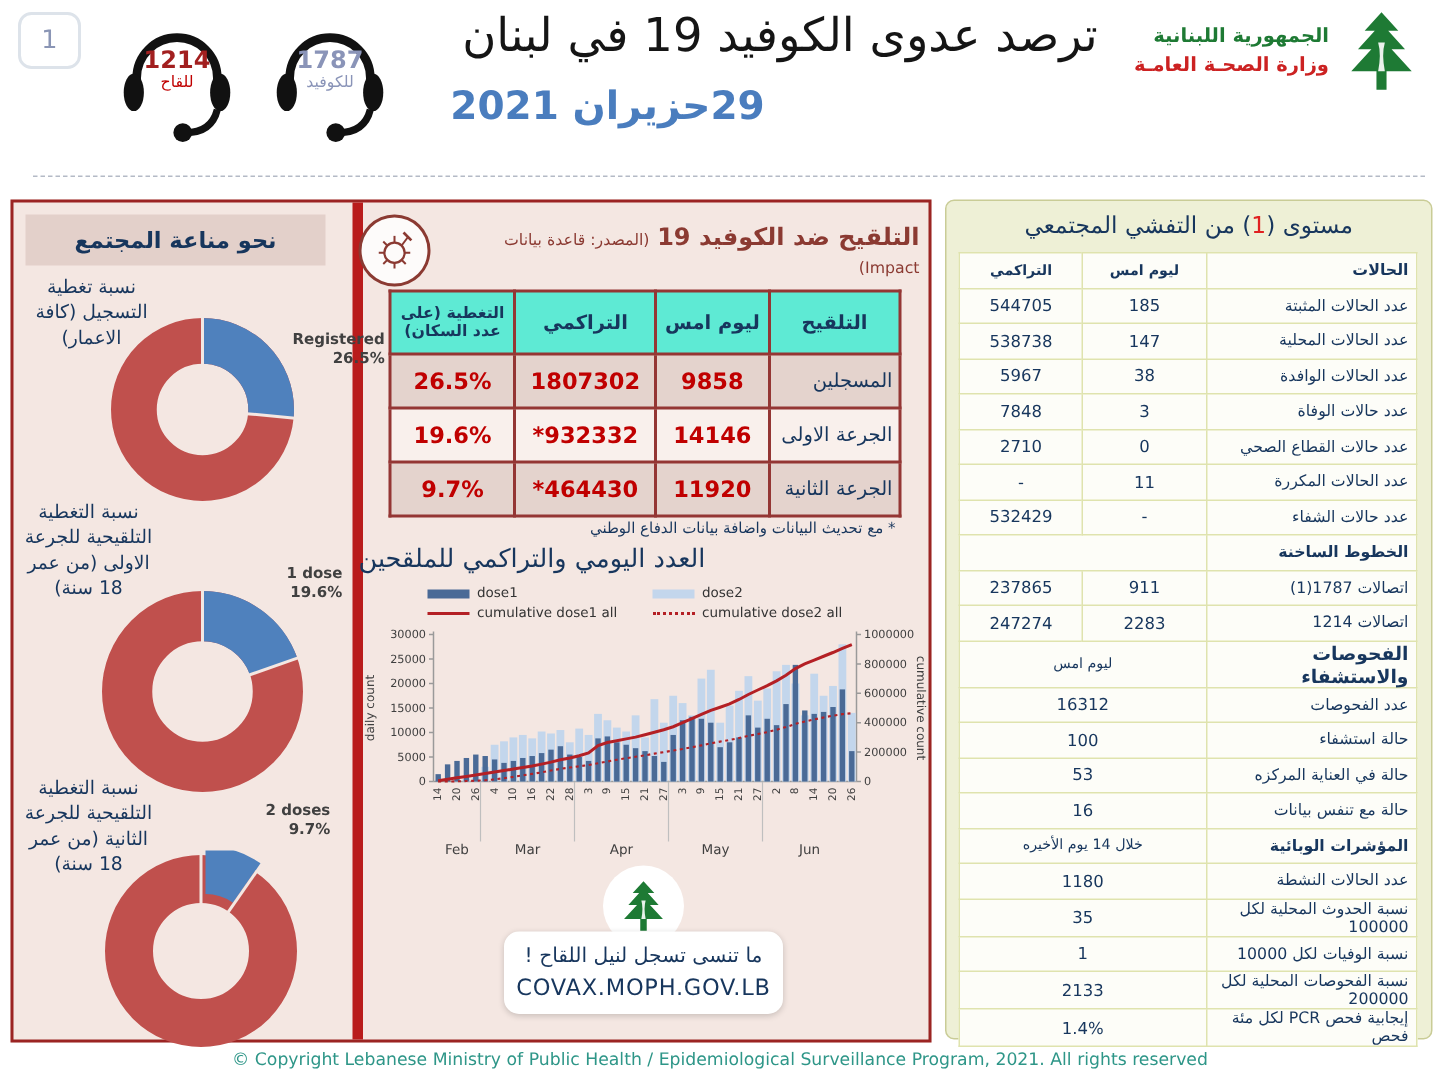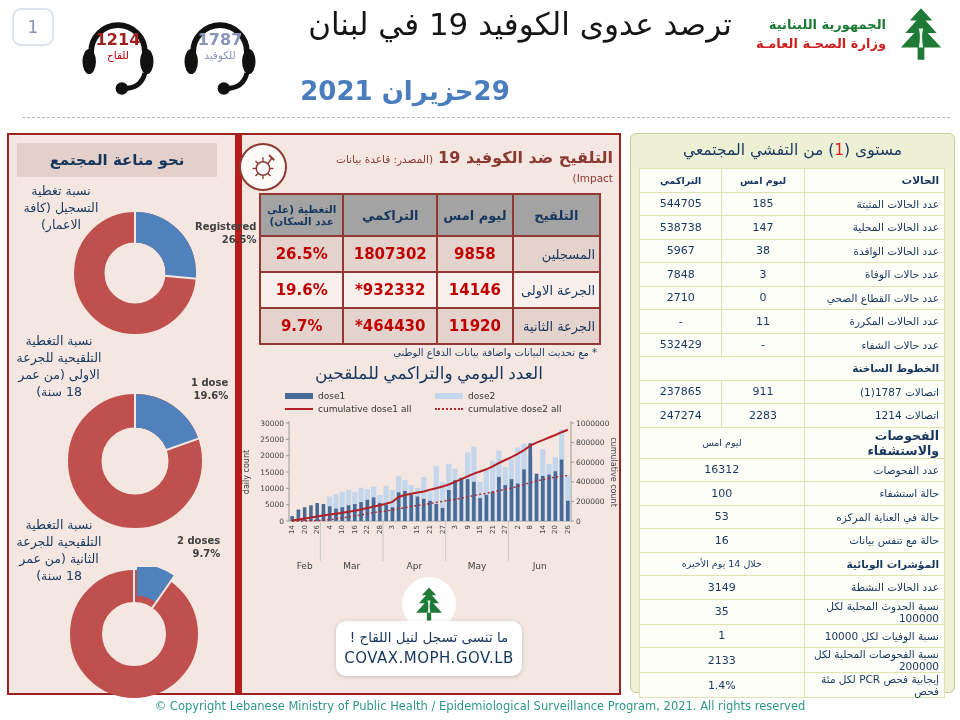--- a/index.html
+++ b/index.html
@@ -13,21 +13,21 @@
   .headset{width:96px;height:96px;}
   .headset .num{position:absolute;top:26px;left:0;width:100%;text-align:center;font-weight:bold;font-size:16px;}
   .headset .cap{position:absolute;top:45px;left:0;width:100%;text-align:center;font-size:10.5px;}
   #headset-vaccine{left:70px;top:4px;}
   #headset-vaccine .num{color:#a21f1f;}
   #headset-vaccine .cap{color:#c00000;}
   #headset-covid{left:172px;top:4px;}
   #headset-covid .num{color:#8a94b8;}
   #headset-covid .cap{color:#8a94b8;}
   #main-title{left:280px;top:6px;width:480px;text-align:center;font-size:31px;color:#151515;direction:rtl;}
-  #report-date{left:260px;top:56px;width:290px;text-align:center;font-size:26px;font-weight:bold;color:#4a7dbe;direction:rtl;margin-top:20px;}
+  #report-date{left:260px;top:56px;width:290px;text-align:center;font-size:26px;font-weight:bold;color:#4a7dbe;direction:rtl;}
   #moph-logo{right:10px;top:6px;display:flex;align-items:center;gap:6px;}
   #moph-logo .txt{text-align:right;direction:rtl;line-height:1.5;}
   #moph-logo .l1{color:#1e7a34;font-weight:bold;font-size:13px;}
   #moph-logo .l2{color:#cc2222;font-weight:bold;font-size:13px;}
   #dash-sep{left:22px;right:10px;top:117px;border-top:1.5px dashed #b4bac6;}
 
   
   #pink-panel{left:7px;top:133px;width:610px;height:558px;background:#f4e7e2;border:2px solid #9b2423;}
   #immunity-col{position:absolute;left:0;top:0;width:226px;height:100%;border-right:7px solid #b91c1c;}
   #immunity-title{position:absolute;left:8px;top:8px;width:200px;height:34px;background:#e3d0ca;
@@ -39,30 +39,30 @@
   
   #mid-col{position:absolute;left:230px;top:0;width:380px;height:100%;}
   #vacc-head{position:absolute;right:6px;top:8px;display:flex;flex-direction:row-reverse;align-items:center;gap:8px;direction:rtl;}
   #vacc-icon{width:44px;height:44px;border-radius:50%;background:#fdfbfa;border:2px solid #8b3a32;
              display:flex;align-items:center;justify-content:center;}
   #vacc-title-wrap{text-align:right;direction:rtl;color:#8b3a32;}
   #vacc-title{font-size:16px;font-weight:bold;}
   #vacc-source{font-size:10.5px;}
   #vacc-table{position:absolute;right:18px;top:58px;width:342px;border-collapse:collapse;direction:rtl;}
   #vacc-table td,#vacc-table th{border:2px solid #943634;padding:2px 4px;}
-  #vacc-table th{color:#17365d;font-size:13px;background:#a3a3a3;font-weight:bold;}
+  #vacc-table th{color:#17365d;font-size:13px;background:#5eead4;font-weight:bold;}
   #vacc-table th.small{font-size:10.5px;line-height:1.15;}
   #vacc-table td.lbl{color:#17365d;font-size:13px;text-align:right;background:inherit;}
   #vacc-table td.num{color:#c00000;font-weight:bold;font-size:15px;text-align:center;direction:ltr;}
   #vacc-table tr.r-odd{background:#e4d3cd;}
   #vacc-table tr.r-even{background:#f9f0ec;}
   #vacc-table tr{height:36px;}
   #vacc-table tr.hd{height:42px;}
   #vacc-footnote{position:absolute;right:22px;top:212px;font-size:10px;color:#17365d;direction:rtl;}
-  #daily-chart-title{position:absolute;left:0;top:228px;width:100%;text-align:center;font-size:17px;color:#17365d;direction:rtl;font-family:Liberation Serif, serif;}
+  #daily-chart-title{position:absolute;left:0;top:228px;width:100%;text-align:left;font-size:17px;color:#17365d;direction:rtl;}
   #chart-legend{position:absolute;left:46px;top:254px;width:300px;display:grid;grid-template-columns:1fr 1fr;
                 grid-auto-rows:13px;font-size:9px;color:#333;align-items:center;}
   .lg-item{display:flex;align-items:center;gap:5px;}
   .sw-bar{width:28px;height:6px;}
   .sw-line{width:28px;height:0;border-top:2.5px solid #b42025;}
   .sw-dot{width:28px;height:0;border-top:2.5px dotted #b42025;}
   #daily-chart{position:absolute;left:0;top:282px;}
   
   #covax{position:absolute;left:0;top:442px;width:100%;display:flex;flex-direction:column;align-items:center;}
   #covax-cedar{width:54px;height:54px;border-radius:50%;background:#fff;display:flex;align-items:center;justify-content:center;}
@@ -505,21 +505,21 @@
         <tr>
           <td class="lbl">حالة مع تنفس بيانات</td>
         <td class="v" colspan="2">16</td>
         </tr>
         <tr class="o-sec">
           <td class="lbl">المؤشرات الوبائية</td>
         <td class="v sm" colspan="2">خلال 14 يوم الأخيره</td>
         </tr>
         <tr>
           <td class="lbl">عدد الحالات النشطة</td>
-        <td class="v" colspan="2">3149</td>
+        <td class="v" colspan="2">1180</td>
         </tr>
         <tr>
           <td class="lbl">نسبة الحدوث المحلية لكل 100000</td>
         <td class="v" colspan="2">35</td>
         </tr>
         <tr>
           <td class="lbl">نسبة الوفيات لكل 10000</td>
         <td class="v" colspan="2">1</td>
         </tr>
         <tr>

